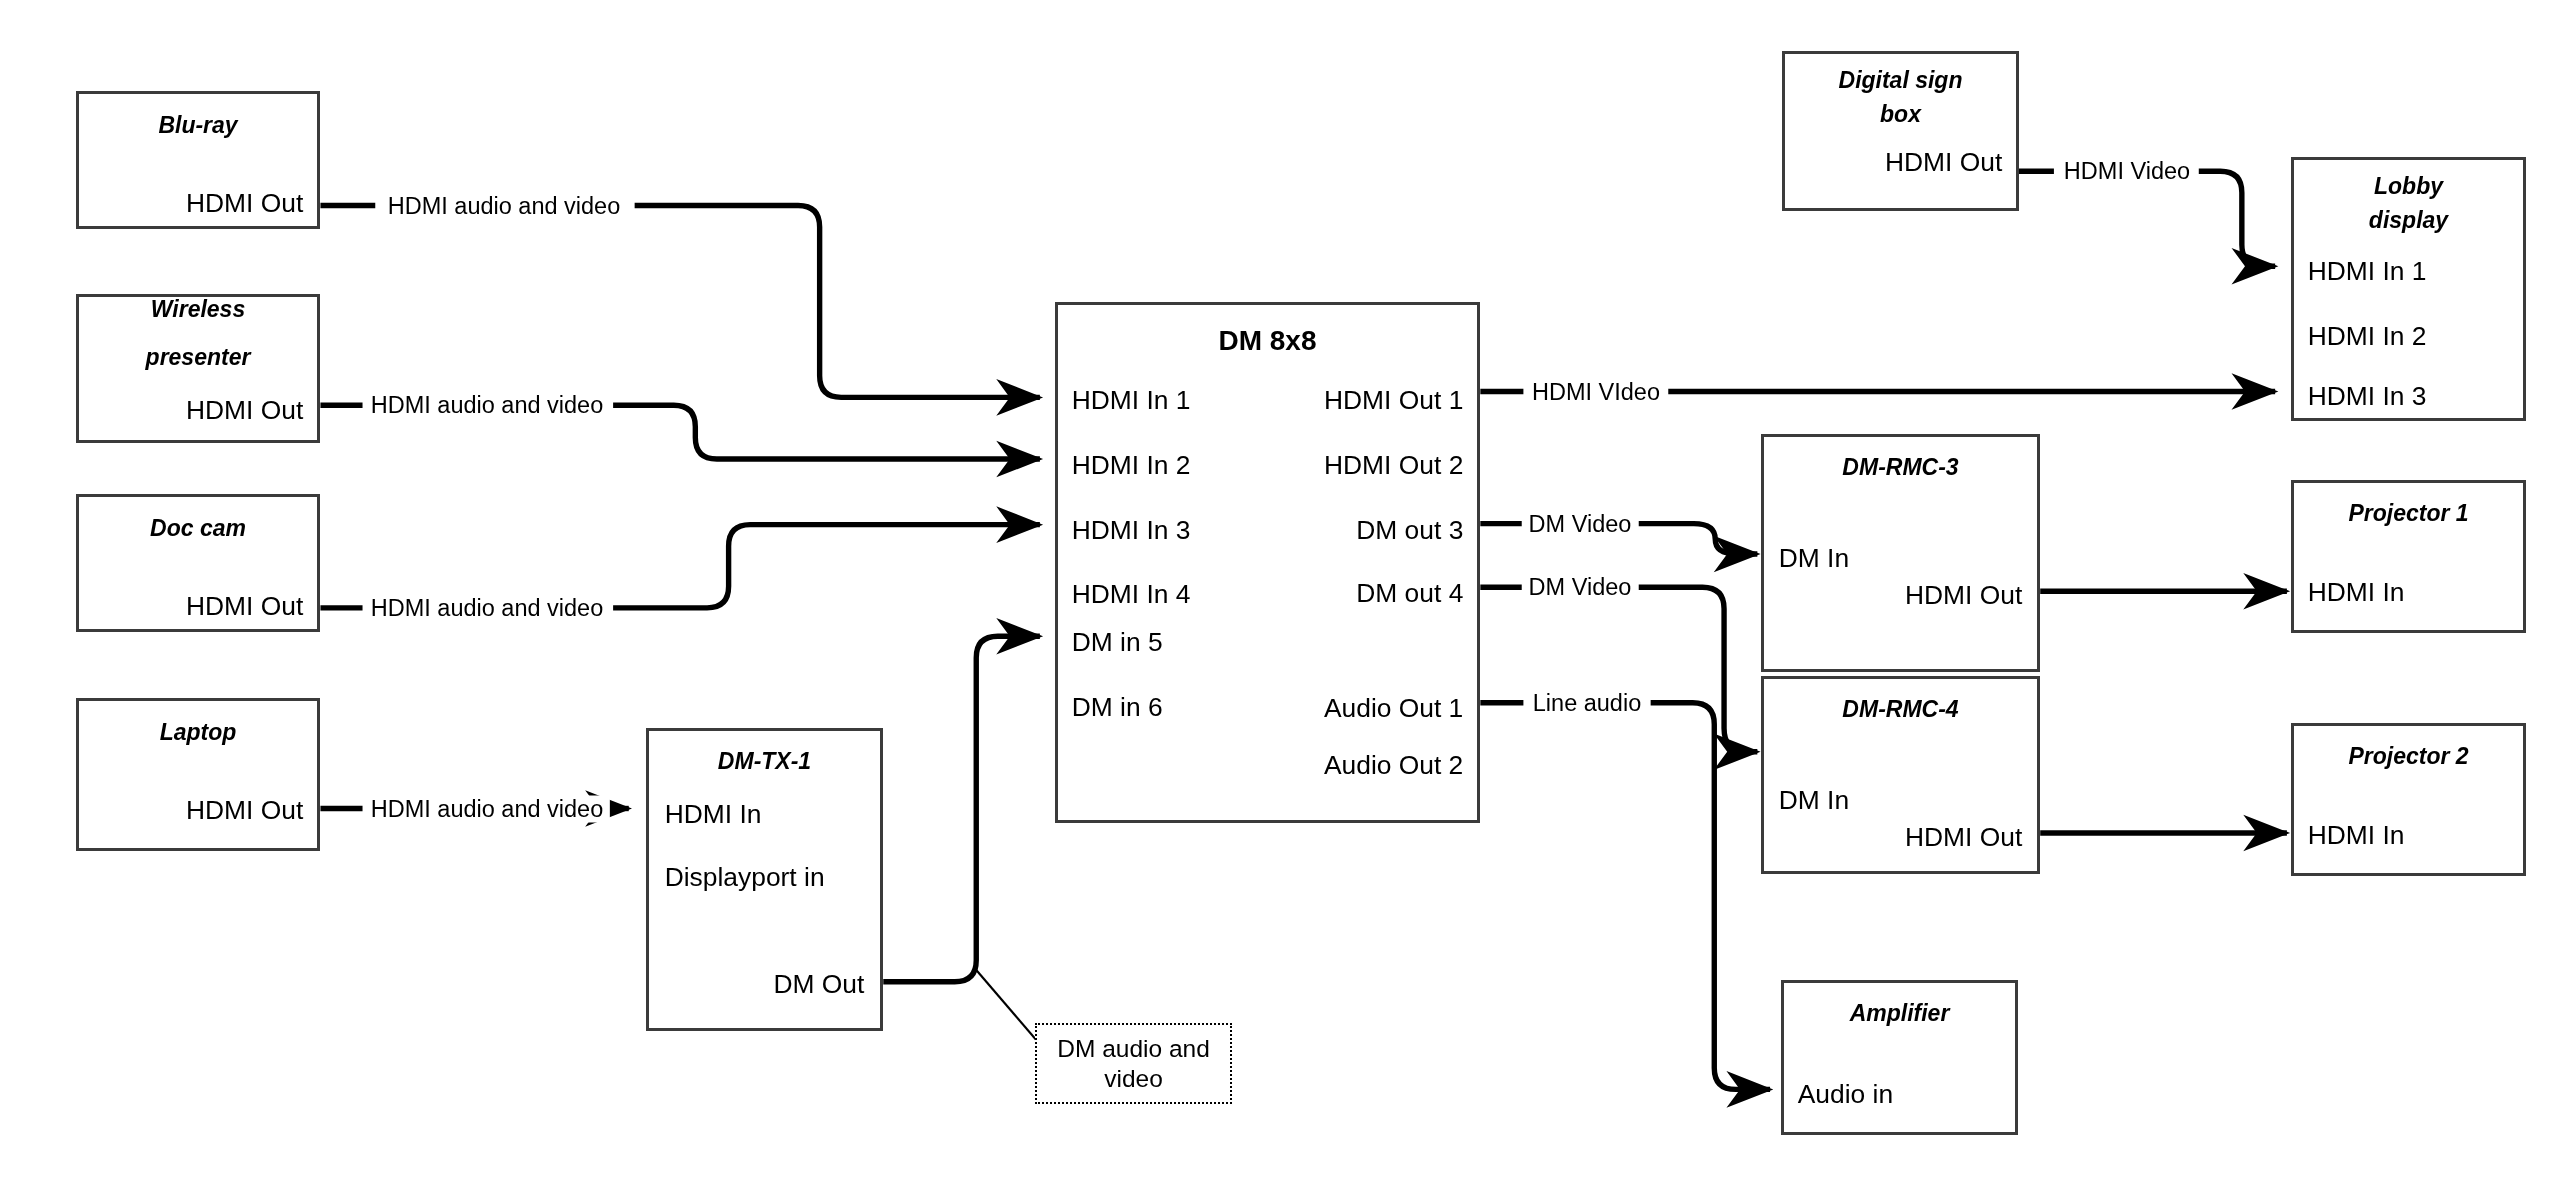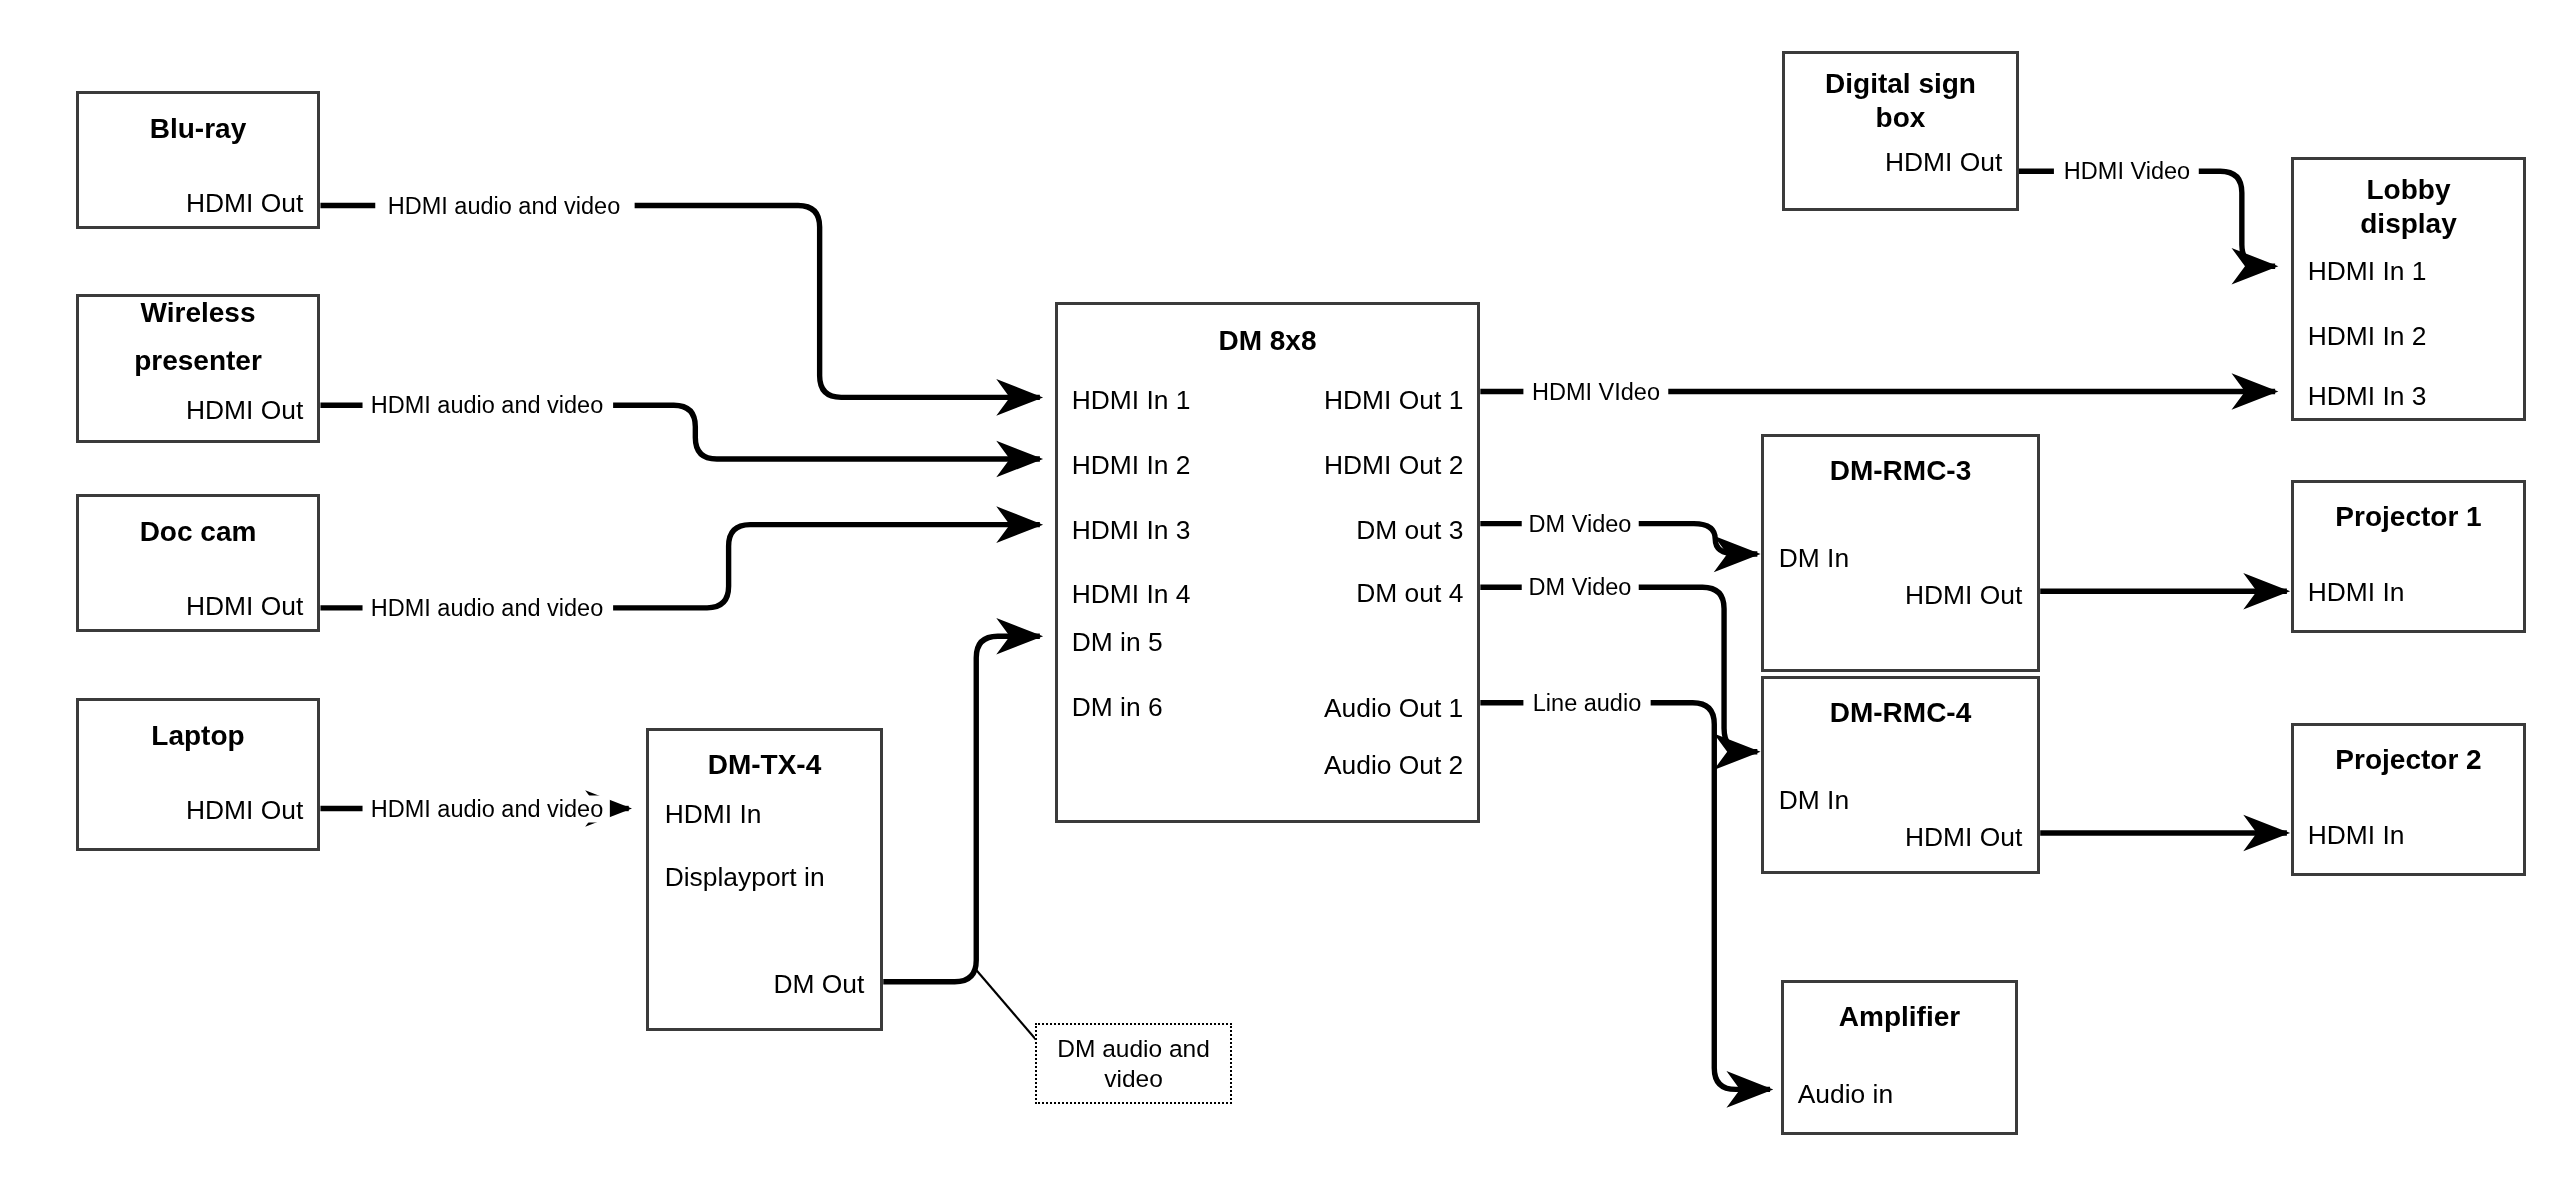--- a/index.html
+++ b/index.html
@@ -13,21 +13,21 @@
   .port.l{text-align:left;}
   .port.r{text-align:right;}
 
   .callout{position:absolute;box-sizing:border-box;border:2px dotted #000;background:#fff;
            display:flex;align-items:center;justify-content:center;text-align:center;
            color:#000;line-height:1.2;}
 
   .wlabel{position:absolute;color:#000;white-space:nowrap;background:#fff;padding:0 6.9px;
           transform:translate(-50%,-50%);text-align:center;}
 
-  .f28{font-size:28px;}
+  .f28{font-size:23px;font-style:italic;}
   .f27{font-size:26.4px;}
   .f25{font-size:24.5px;}
   .f24{font-size:23.5px;}
 </style>
 </head>
 <body>
 
 <div id="canvas">
 
   <svg id="wires" viewBox="0 0 2631 1227">
@@ -90,21 +90,21 @@
     <div class="title f28" style="top:18.6px;">Doc cam</div>
     <div class="port r f27" style="right:13.7px;top:94px;">HDMI Out</div>
   </div>
 
   <div class="node" style="left:76px;top:698px;width:244px;height:153px;padding-left:38px;">
     <div class="title f28" style="top:18.6px;">Laptop</div>
     <div class="port r f27" style="right:13.7px;top:94px;">HDMI Out</div>
   </div>
 
   <div class="node" style="left:646px;top:728px;width:237px;height:303px;">
-    <div class="title f28" style="top:17.6px;">DM-TX-4</div>
+    <div class="title f28" style="top:17.6px;">DM-TX-1</div>
     <div class="port l f27" style="left:15.7px;top:68px;">HDMI In</div>
     <div class="port l f27" style="left:15.7px;top:131px;">Displayport in</div>
     <div class="port r f27" style="right:15.7px;top:238px;">DM Out</div>
   </div>
 
   <div class="node" style="left:1055px;top:302px;width:425px;height:521px;">
     <div class="title f29" style="top:19.6px;font-size:28px;">DM 8x8</div>
 
     <div class="port l f27" style="left:13.7px;top:80px;">HDMI In 1</div>
     <div class="port l f27" style="left:13.7px;top:145px;">HDMI In 2</div>

